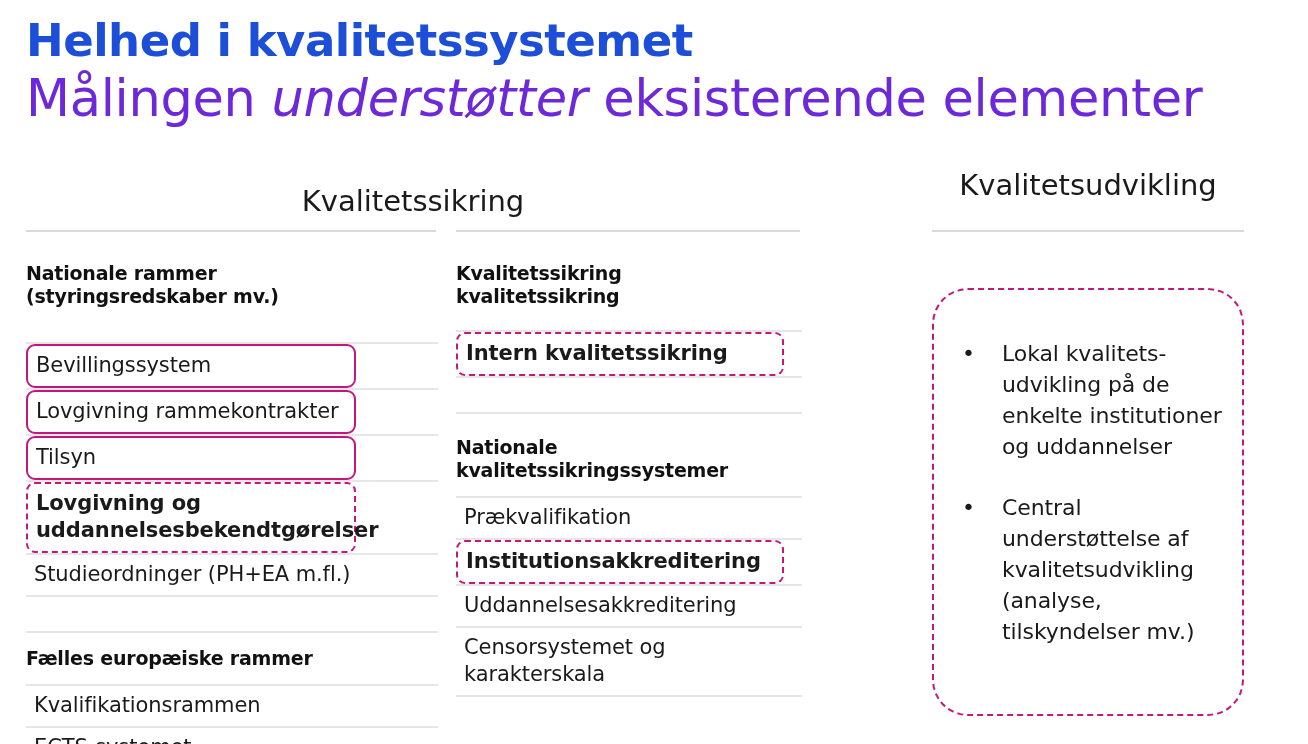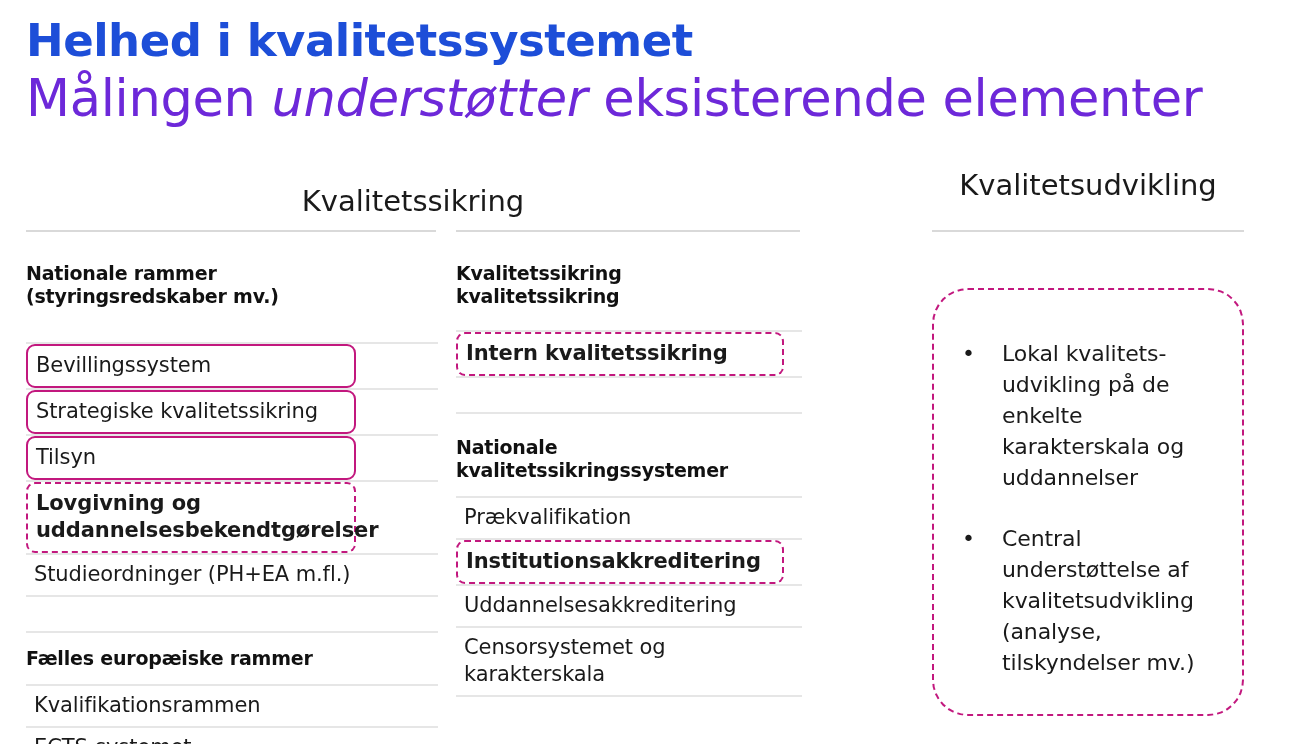--- a/index.html
+++ b/index.html
@@ -185,21 +185,21 @@
     <span>(styringsredskaber mv.)</span>
   </div>
   <div class="spacer-lg"></div>
 
   <div class="rule"></div>
   <div class="item-row hl-solid">
     <span class="item-text">Bevillingssystem</span>
   </div>
   <div class="rule"></div>
   <div class="item-row hl-solid">
-    <span class="item-text">Strategiske kvalitetssikring</span>
+    <span class="item-text">Lovgivning rammekontrakter</span>
   </div>
   <div class="rule"></div>
   <div class="item-row hl-solid">
     <span class="item-text">Tilsyn</span>
   </div>
   <div class="rule"></div>
   <div class="item-row hl-dash">
     <span class="item-text">Lovgivning og uddannelsesbekendtgørelser</span>
   </div>
   <div class="rule"></div>
@@ -267,20 +267,20 @@
   <div class="item-row">
     <span class="item-text">Censorsystemet og karakterskala</span>
   </div>
   <div class="rule"></div>
 </div>
 
 <div id="qd-card">
   <ul id="qd-list">
     <li>
       <span class="bullet">•</span>
-      <span>Lokal kvalitets-udvikling på de enkelte karakterskala og uddannelser</span>
+      <span>Lokal kvalitets-udvikling på de enkelte institutioner og uddannelser</span>
     </li>
     <li>
       <span class="bullet">•</span>
       <span>Central understøttelse af kvalitetsudvikling (analyse, tilskyndelser mv.)</span>
     </li>
   </ul>
 </div>
 
 </body></html>

